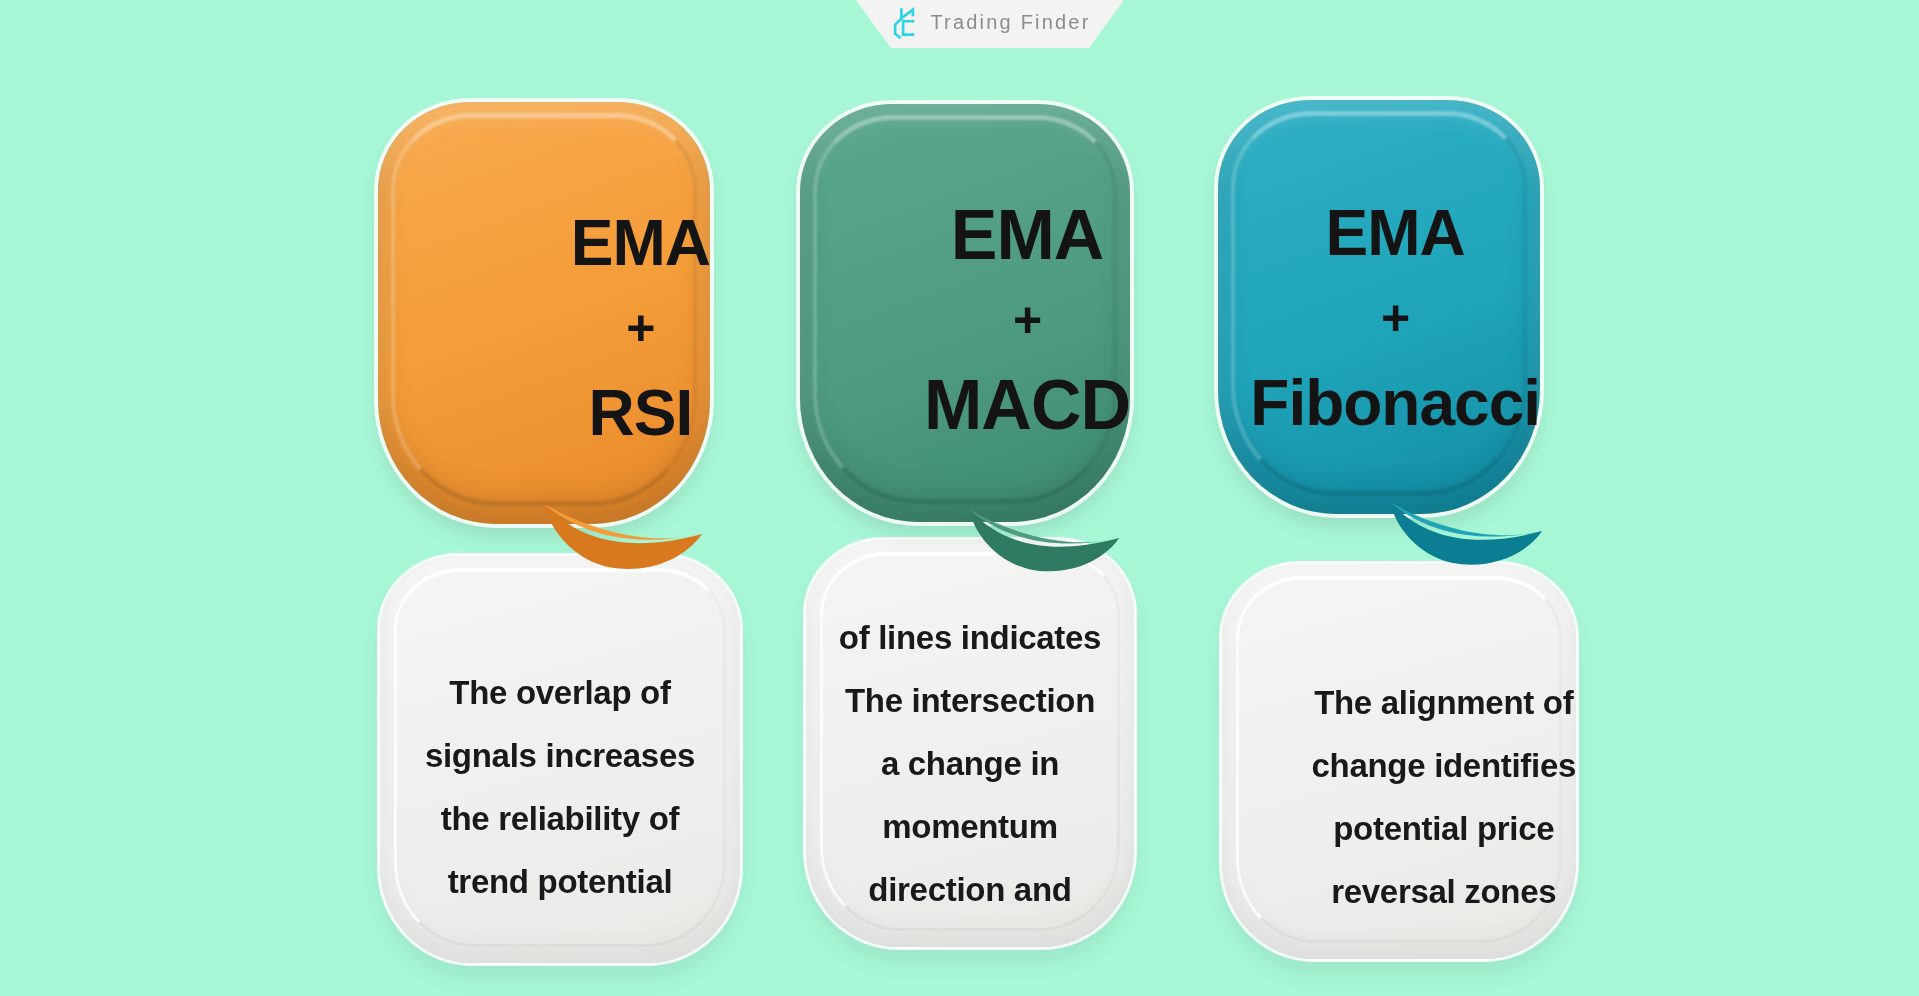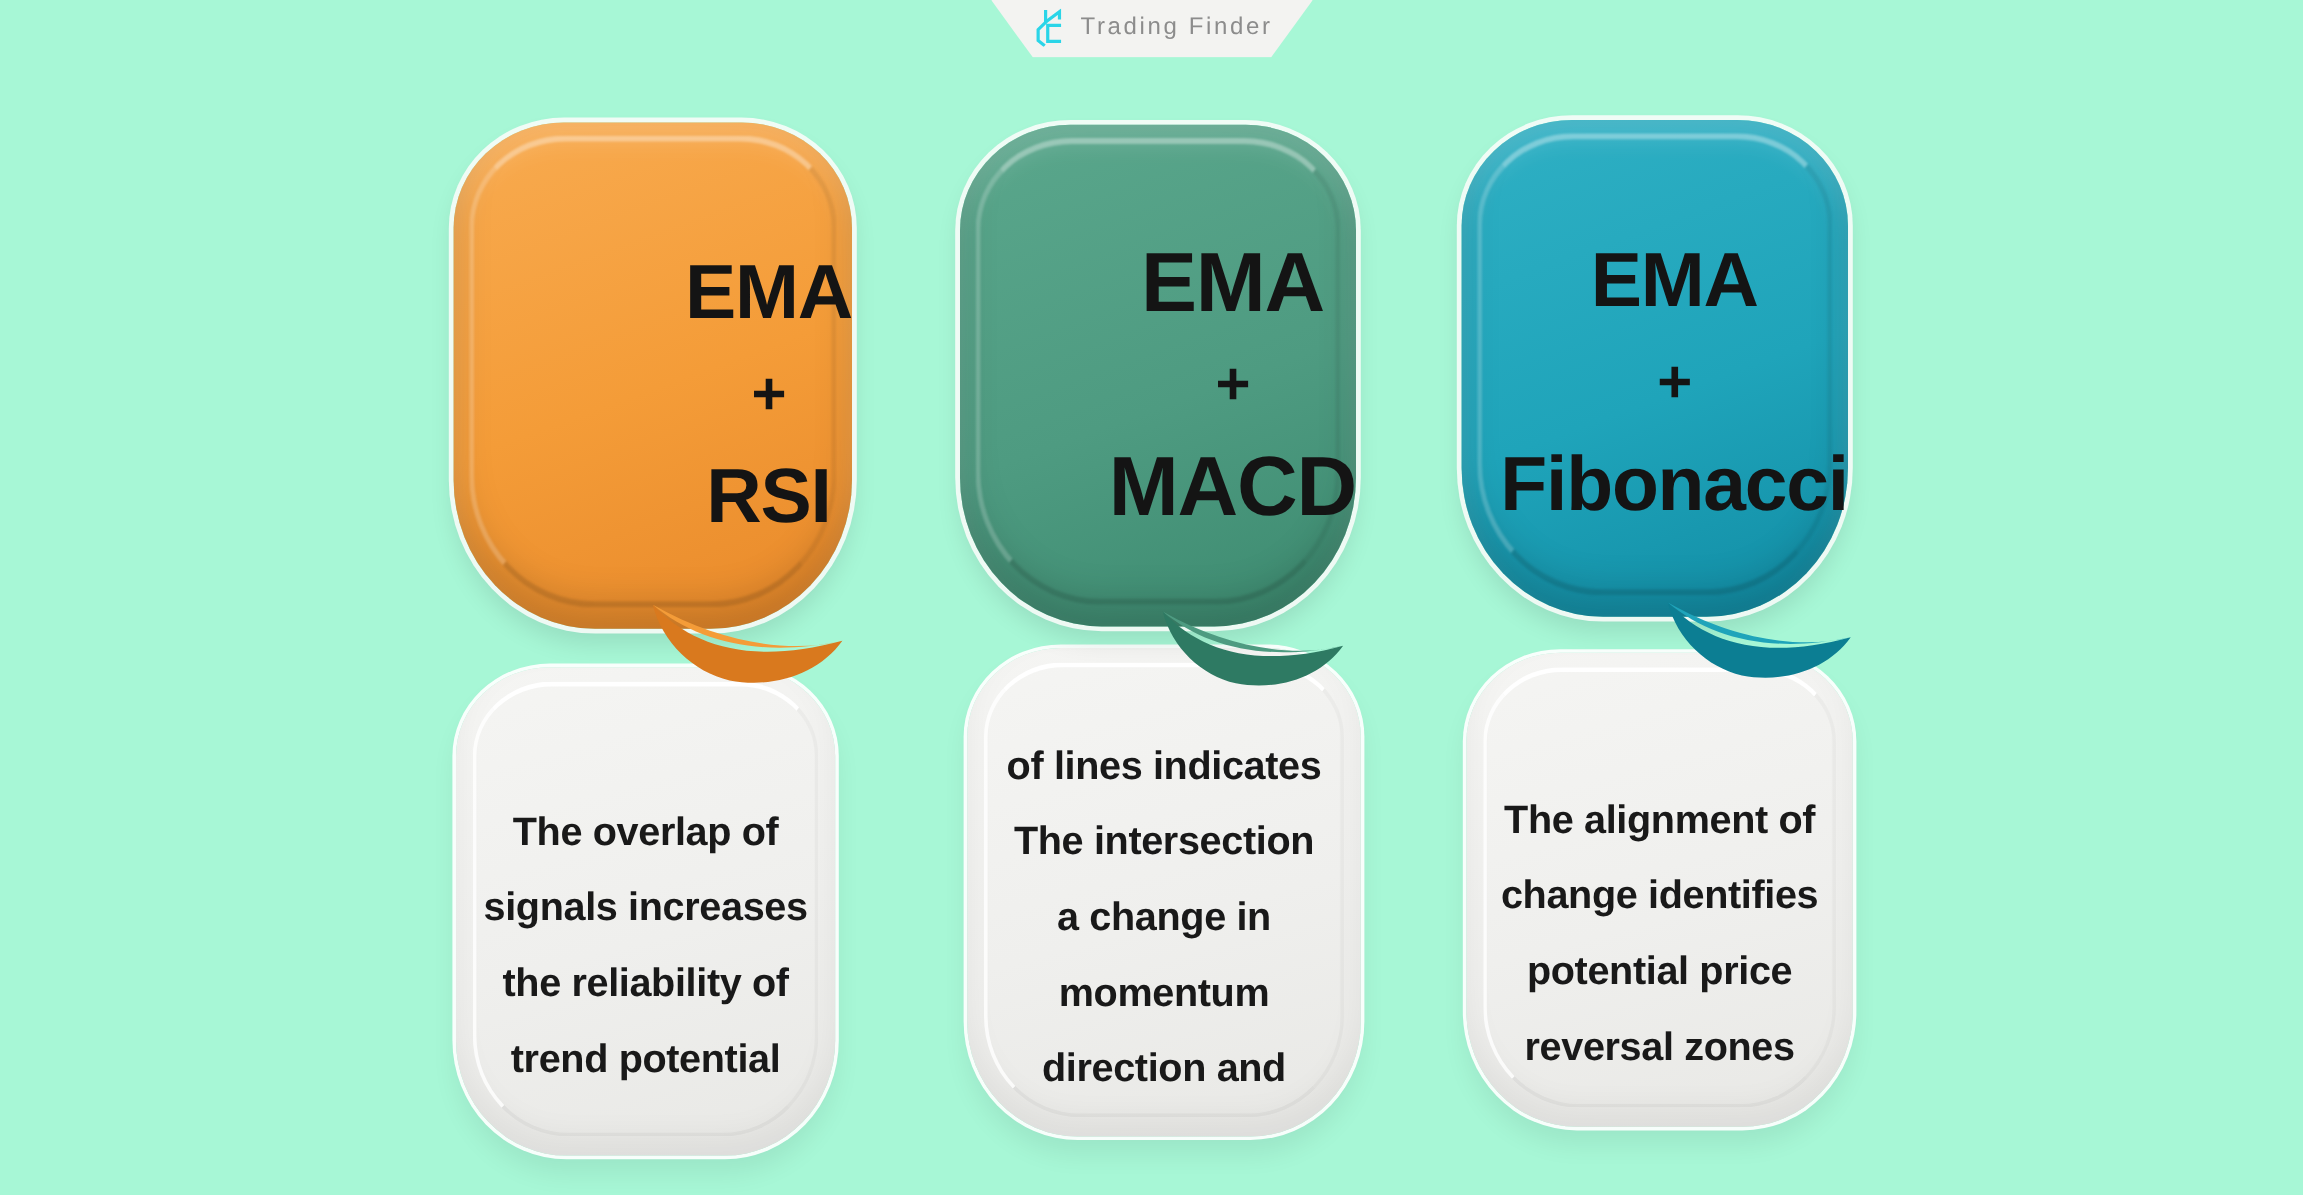--- a/index.html
+++ b/index.html
@@ -9,21 +9,21 @@
     overflow:hidden;
   }
   .stage{
     position:relative;width:1919px;height:996px;
     background:#A7F7D6;
     overflow:hidden;
   }
 
   
   .banner{
-    position:absolute;left:826px;top:0;width:268px;height:48px;
+    position:absolute;left:856px;top:0;width:268px;height:48px;
     background:#F3F3F1;
     clip-path:polygon(0 0,100% 0,87% 100%,13% 100%);
     display:flex;align-items:center;justify-content:center;gap:11px;
     padding-bottom:3px;box-sizing:border-box;
   }
   .logo-glyph{width:30px;height:32px;flex:0 0 auto;}
   .logo-glyph path{fill:none;stroke:#2BD5E8;stroke-width:3;stroke-linecap:square;}
   .brand-name{
     color:#8C8C8C;font-size:20px;font-weight:500;letter-spacing:2.2px;
     white-space:nowrap;
@@ -89,23 +89,23 @@
 
   
   .b1{left:378px;top:102px;width:332px;height:422px;padding-top:30px;box-sizing:border-box;}
   .b2{left:800px;top:104px;width:330px;height:418px;padding-top:14px;box-sizing:border-box;}
   .b3{left:1218px;top:100px;width:322px;height:414px;padding-top:22px;box-sizing:border-box;}
 
   .t1{left:540px;top:494px;width:170px;height:82px;}
   .t2{left:962px;top:500px;width:168px;height:78px;}
   .t3{left:1386px;top:492px;width:164px;height:80px;}
 
-  .c1{left:380px;top:556px;width:316px;height:407px;padding-top:54px;box-sizing:border-box;}
+  .c1{left:380px;top:556px;width:360px;height:407px;padding-top:54px;box-sizing:border-box;}
   .c2{left:806px;top:540px;width:328px;height:407px;padding-top:40px;box-sizing:border-box;}
-  .c3{left:1222px;top:544px;width:322px;height:395px;padding-top:70px;box-sizing:border-box;}
+  .c3{left:1222px;top:564px;width:354px;height:395px;padding-top:70px;box-sizing:border-box;align-items:flex-end;}
 </style>
 </head>
 <body>
 
 <div class="stage">
 
   <div class="banner">
     <svg class="logo-glyph" viewBox="0 0 32 36" aria-hidden="true">
       <path d="M13,3 L13,13 L6,20 L6,30 L11,34"></path>
       <path d="M14,12 L26,3 L26,9"></path>

